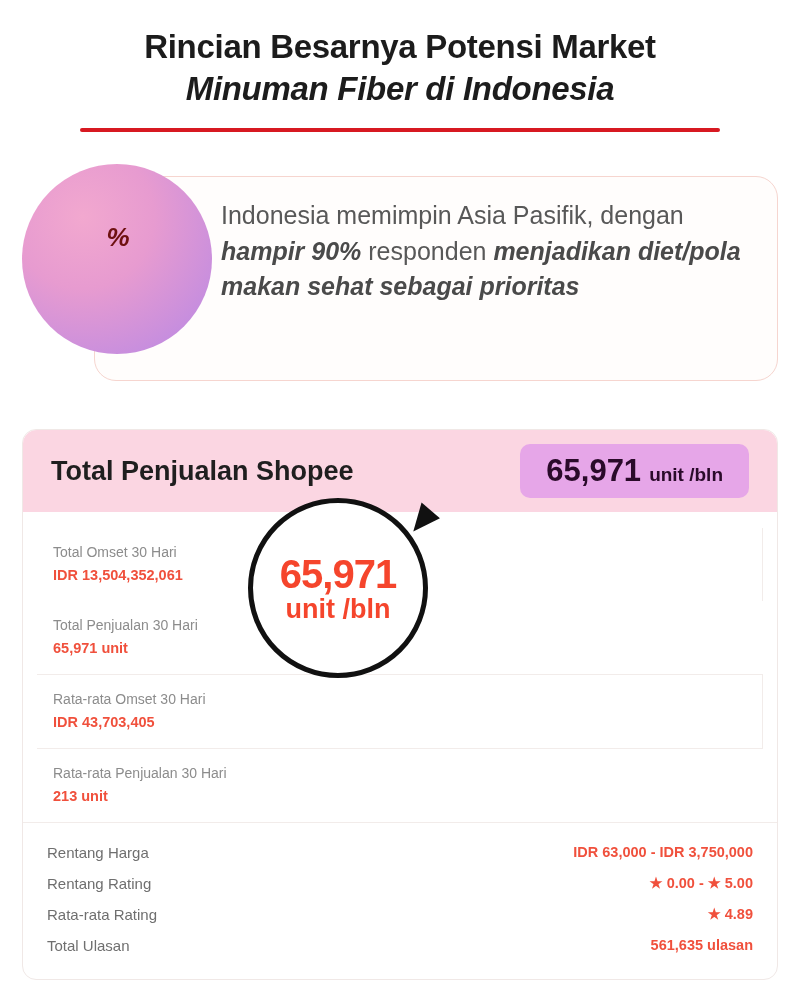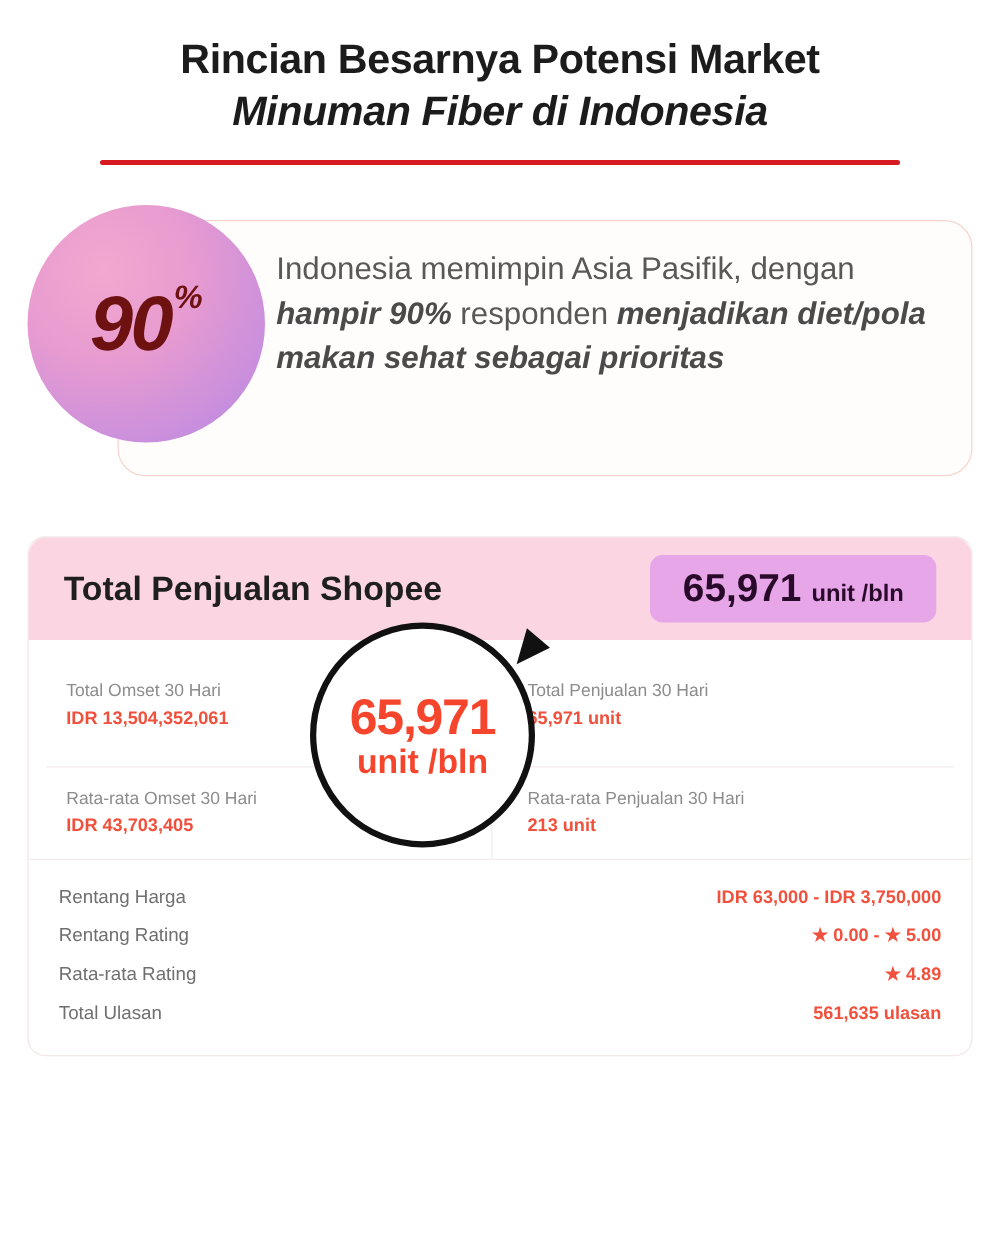--- a/index.html
+++ b/index.html
@@ -135,23 +135,23 @@
     color: #2a0a2a;
   }
   .sales-badge .unit {
     font-size: 19px;
     font-weight: 700;
     color: #2a0a2a;
   }
 
   .kpi-grid {
     display: grid;
-    grid-template-columns: 1fr 1fr;
+    grid-template-columns: 1fr;
     padding: 16px 14px 0 14px;
-    gap: 12px;
+    gap: 0;
   }
   .kpi-cell {
     padding: 16px 16px 18px 16px;
   }
   .kpi-cell.sep-right { border-right: 1px solid #f2ecea; }
   .kpi-row-border { border-top: 1px solid #f2ecea; }
   .kpi-label {
     font-size: 14px;
     color: #8c8c8c;
     margin-bottom: 7px;
@@ -161,21 +161,21 @@
     font-weight: 700;
     color: #f0503c;
   }
 
   .detail-list {
     border-top: 1px solid #f2ecea;
     padding: 14px 24px 18px 24px;
   }
   .detail-row {
     display: flex;
-    align-items: flex-end;
+    align-items: flex-start;
     justify-content: space-between;
     padding: 7px 0;
   }
   .detail-label {
     font-size: 15px;
     color: #6f6f6f;
   }
   .detail-value {
     font-size: 14.5px;
     font-weight: 700;
@@ -232,21 +232,20 @@
     <h1>
       <span>Rincian Besarnya Potensi Market</span>
       <span class="title-line-2">Minuman Fiber di Indonesia</span>
     </h1>
     <div class="rule"></div>
   </div>
 
   <div class="highlight-wrap">
     <div class="highlight-card"></div>
     <div class="circle-90">
-      <span class="num">90</span>
       <span class="pct">%</span>
     </div>
     <div class="highlight-text">
       <span>Indonesia memimpin Asia Pasifik, dengan </span><span class="b">hampir 90% </span><span>responden </span><span class="b">menjadikan diet/pola makan sehat sebagai prioritas</span>
     </div>
   </div>
 
   <div class="sales-panel">
 
     <div class="sales-header">

